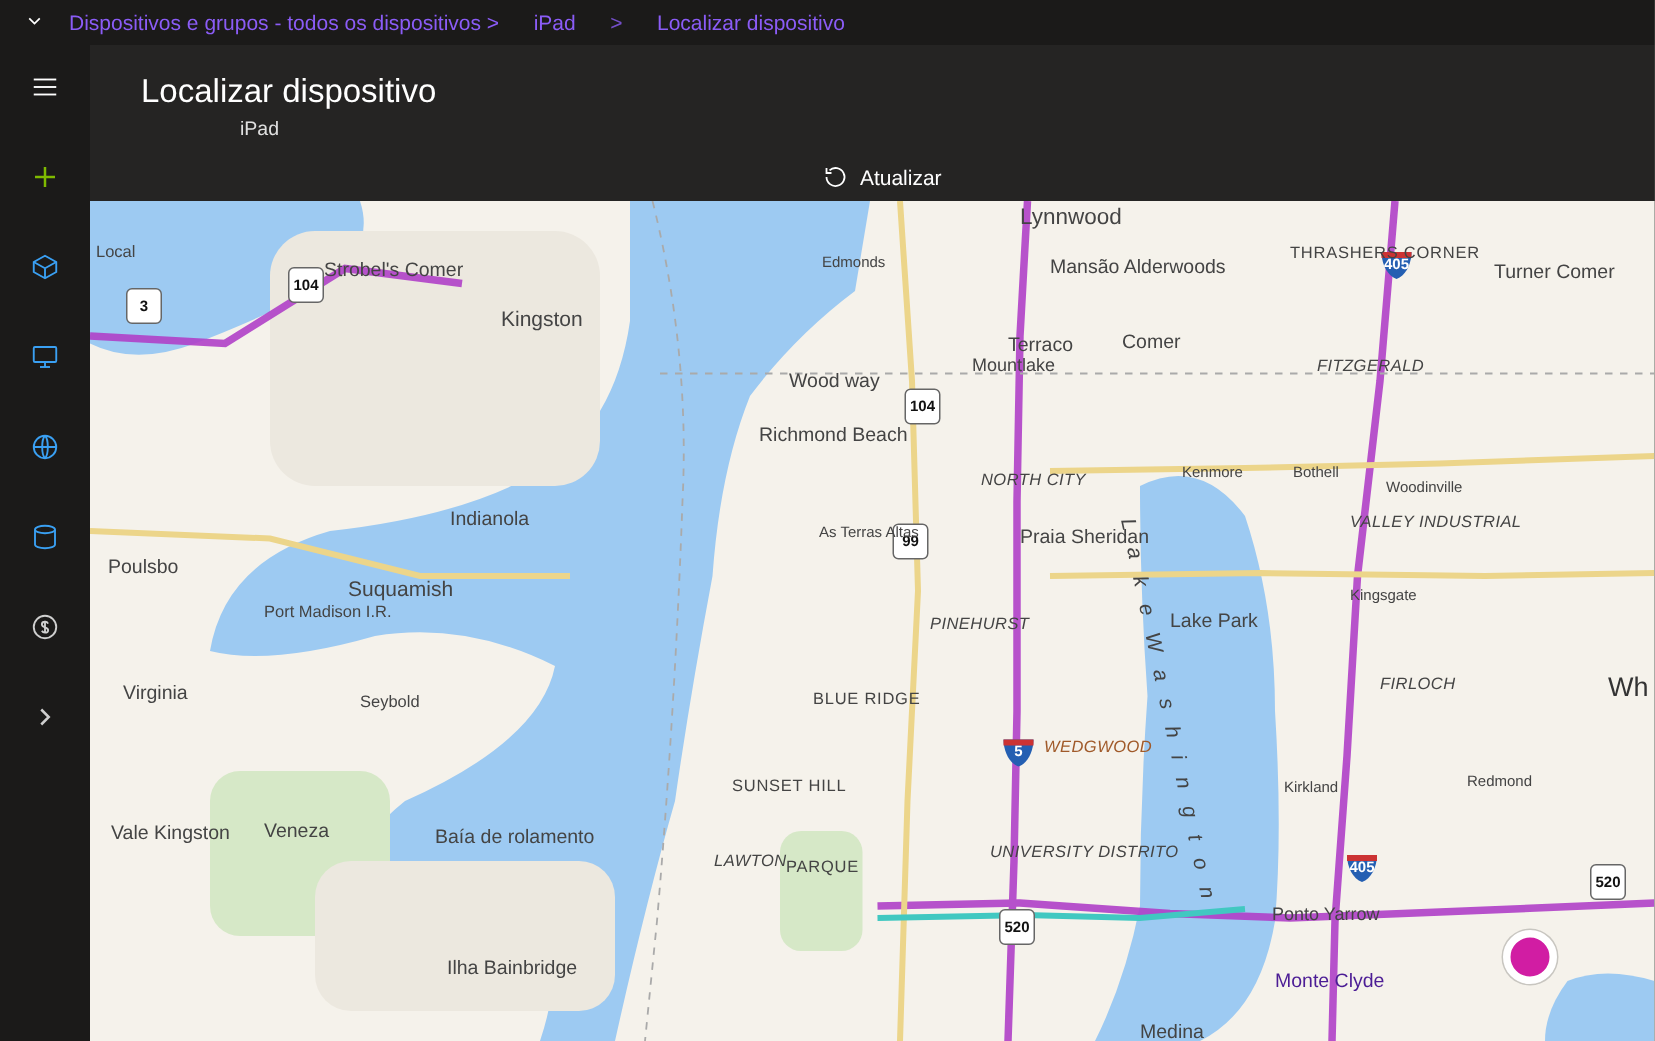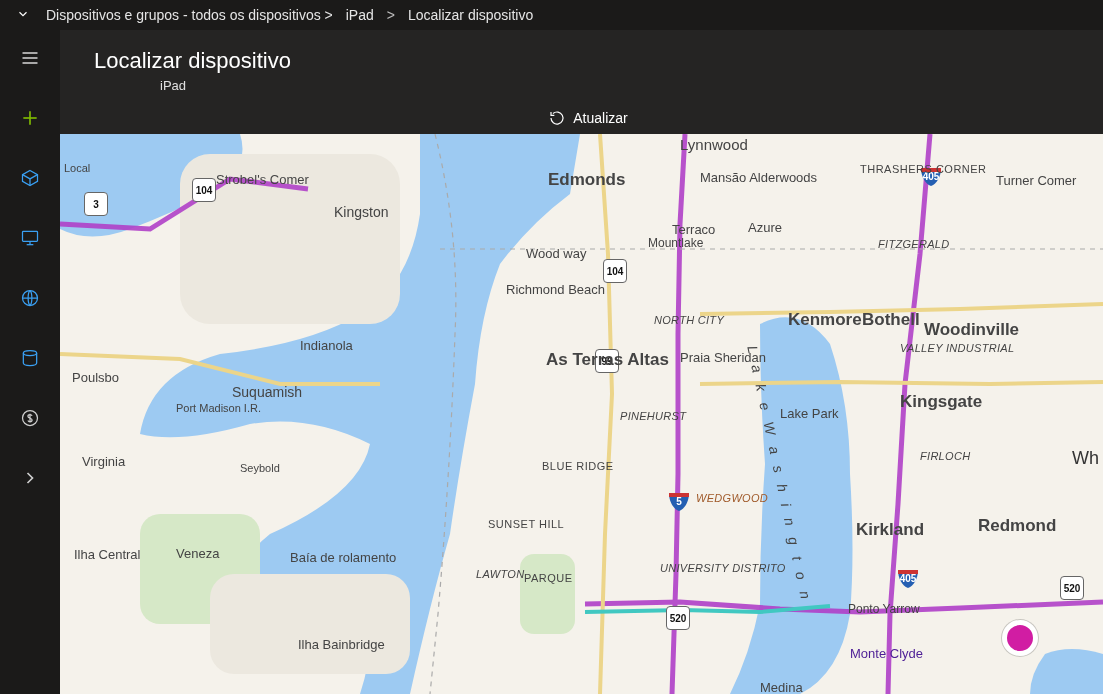--- a/index.html
+++ b/index.html
@@ -5,21 +5,21 @@
 html, body {
   margin: 0; padding: 0; width: 1103px; height: 694px; overflow: hidden;
   font-family: "Segoe UI", Arial, sans-serif; background: #1b1a19; color: #fff;
 }
 .topbar {
   position: absolute; left: 0; top: 0; right: 0; height: 30px;
   background: #1b1a19; display: flex; align-items: center; font-size: 14px;
 }
 .brand { font-size: 20px; font-weight: 400; margin-left: 10px; margin-right: 60px; white-space: nowrap; letter-spacing: .2px;}
 .chev { margin: 0 16px; color:#fff; }
-.breadcrumbs { display: flex; align-items: center; gap: 13px; font-size: 14px; color: #e5e5e5; white-space: nowrap;}
+.breadcrumbs { display: flex; align-items: center; gap: 23px; font-size: 14px; color: #8b5cf6; white-space: nowrap;}
 .breadcrumbs .sep{opacity:.8}
 .breadcrumbs .bc-item{cursor:pointer}
 .sidebar {
   position: absolute; left: 0; top: 30px; width: 60px; bottom: 0; background: #1b1a19;
   display: flex; flex-direction: column; align-items: center; padding-top: 12px; gap: 28px;
 }
 .icon-btn { width: 32px; height: 32px; display: flex; align-items: center; justify-content: center; color: #ddd; cursor: pointer;}
 .icon-btn svg { width: 20px; height: 20px; }
 .blade-header {
   position: absolute; left: 60px; right: 0; top: 30px; height: 104px; background: #252423;
@@ -32,21 +32,21 @@
 
 .map {
   position:absolute; left:60px; top:134px; right:0; bottom:0; overflow:hidden; background:#f2efe9;
 }
 .map svg { width:100%; height:100%; display:block;}
 .map .lbl {
   position:absolute; font-family:"Segoe UI",Arial,sans-serif; white-space:nowrap;
   color:#444; pointer-events:none;
 }
 .cty  { font-size:13px; color:#5a5a5a; }
-.cty2 { font-size:17px; color:#5a5a5a; font-weight:700;}
+.cty2 { font-size:10px; color:#5a5a5a; font-weight:400;}
 .big  { font-size:12px; color:#222; font-weight:400;}
 .nbhd { font-size:11px; color:#888; font-style:italic; letter-spacing:.3px;}
 .nbhdU{ font-size:11px; color:#8a8a8a; letter-spacing:.5px;}
 .blue { color:#2a5db0; font-size:14px;}
 .small{ font-size:11px; color:#666;}
 .park { font-size:12px; color:#1f8a3b;}
 .water{ font-size:14px; color:#3273c4; font-style:italic; letter-spacing:4px;}
 
 .route-shield{
   position:absolute;width:22px;height:22px;border-radius:4px;background:#fff;border:1px solid #666;
@@ -237,41 +237,41 @@
   <div class="lbl small" style="left:4px; top:28px">Local</div>
   <div class="lbl cty" style="left:156px; top:38px; text-align:center">Strobel's Comer</div>
   <div class="lbl blue" style="left:274px; top:70px">Kingston</div>
   <div class="lbl cty" style="left:240px; top:204px">Indianola</div>
   <div class="lbl cty" style="left:12px; top:236px">Poulsbo</div>
   <div class="lbl blue" style="left:172px; top:250px">Suquamish</div>
   <div class="lbl small" style="left:116px; top:268px; line-height:1.1">Port Madison I.R.</div>
   <div class="lbl blue" style="left:22px; top:320px; font-size:13px">Virginia</div>
   <div class="lbl small" style="left:180px; top:328px">Seybold</div>
   <div class="lbl cty" style="left:116px; top:412px">Veneza</div>
-  <div class="lbl cty" style="left:14px; top:414px; line-height:1.1">Ilha Central</div>
+  <div class="lbl cty" style="left:14px; top:414px; line-height:1.1">Vale Kingston</div>
   <div class="lbl cty" style="left:230px; top:416px">Baía de rolamento</div>
   <div class="lbl cty" style="left:238px; top:504px; line-height:1.1">Ilha Bainbridge</div>
 
   <div class="lbl cty2" style="left:488px; top:36px">Edmonds</div>
   <div class="lbl cty" style="left:466px; top:112px">Wood way</div>
   <div class="lbl cty" style="left:612px; top:88px">Terraco</div>
   <div class="lbl big" style="left:588px; top:102px">Mountlake</div>
   <div class="lbl cty" style="left:446px; top:148px">Richmond Beach</div>
   <div class="lbl cty2" style="left:486px; top:216px">As Terras Altas</div>
   <div class="lbl nbhdU" style="left:482px; top:326px">BLUE RIDGE</div>
   <div class="lbl nbhdU" style="left:428px; top:384px">SUNSET HILL</div>
   <div class="lbl nbhd" style="left:416px; top:434px">LAWTON</div>
   <div class="lbl nbhdU" style="left:464px; top:438px">PARQUE</div>
   <div class="lbl nbhd" style="left:594px; top:180px">NORTH CITY</div>
   <div class="lbl cty" style="left:620px; top:216px">Praia Sheridan</div>
   <div class="lbl nbhd" style="left:560px; top:276px">PINEHURST</div>
   <div class="lbl nbhd" style="left:600px; top:428px; line-height:1.1">UNIVERSITY DISTRITO</div>
   <div class="lbl nbhd" style="left:636px; top:358px; color:#a05a2a">WEDGWOOD</div>
 
-  <div class="lbl cty" style="left:688px; top:86px">Azure</div>
+  <div class="lbl cty" style="left:688px; top:86px">Comer</div>
   <div class="lbl cty" style="left:620px; top:2px; font-size:15px">Lynnwood</div>
   <div class="lbl cty2" style="left:728px; top:176px">Kenmore</div>
   <div class="lbl cty" style="left:720px; top:272px">Lake Park</div>
   <div class="lbl cty2" style="left:802px; top:176px">Bothell</div>
   <div class="lbl cty2" style="left:796px; top:386px">Kirkland</div>
   <div class="lbl cty2" style="left:918px; top:382px">Redmond</div>
   <div class="lbl cty2" style="left:864px; top:186px">Woodinville</div>
   <div class="lbl cty2" style="left:840px; top:258px">Kingsgate</div>
   <div class="lbl nbhd" style="left:860px; top:316px">FIRLOCH</div>
   <div class="lbl nbhd" style="left:840px; top:208px">VALLEY INDUSTRIAL</div>

